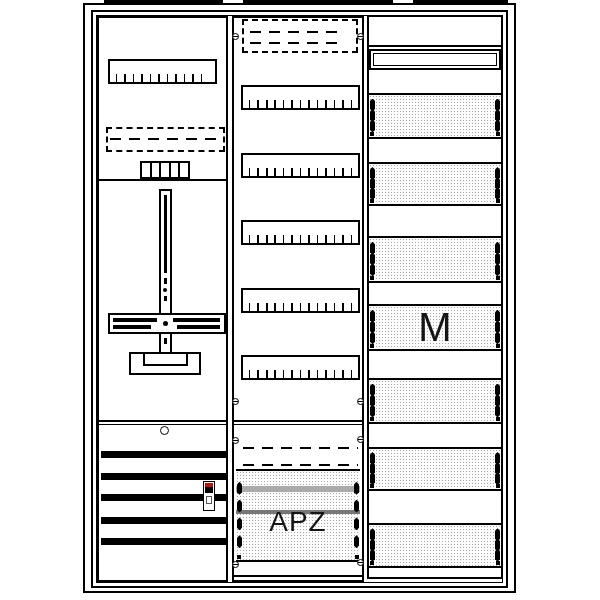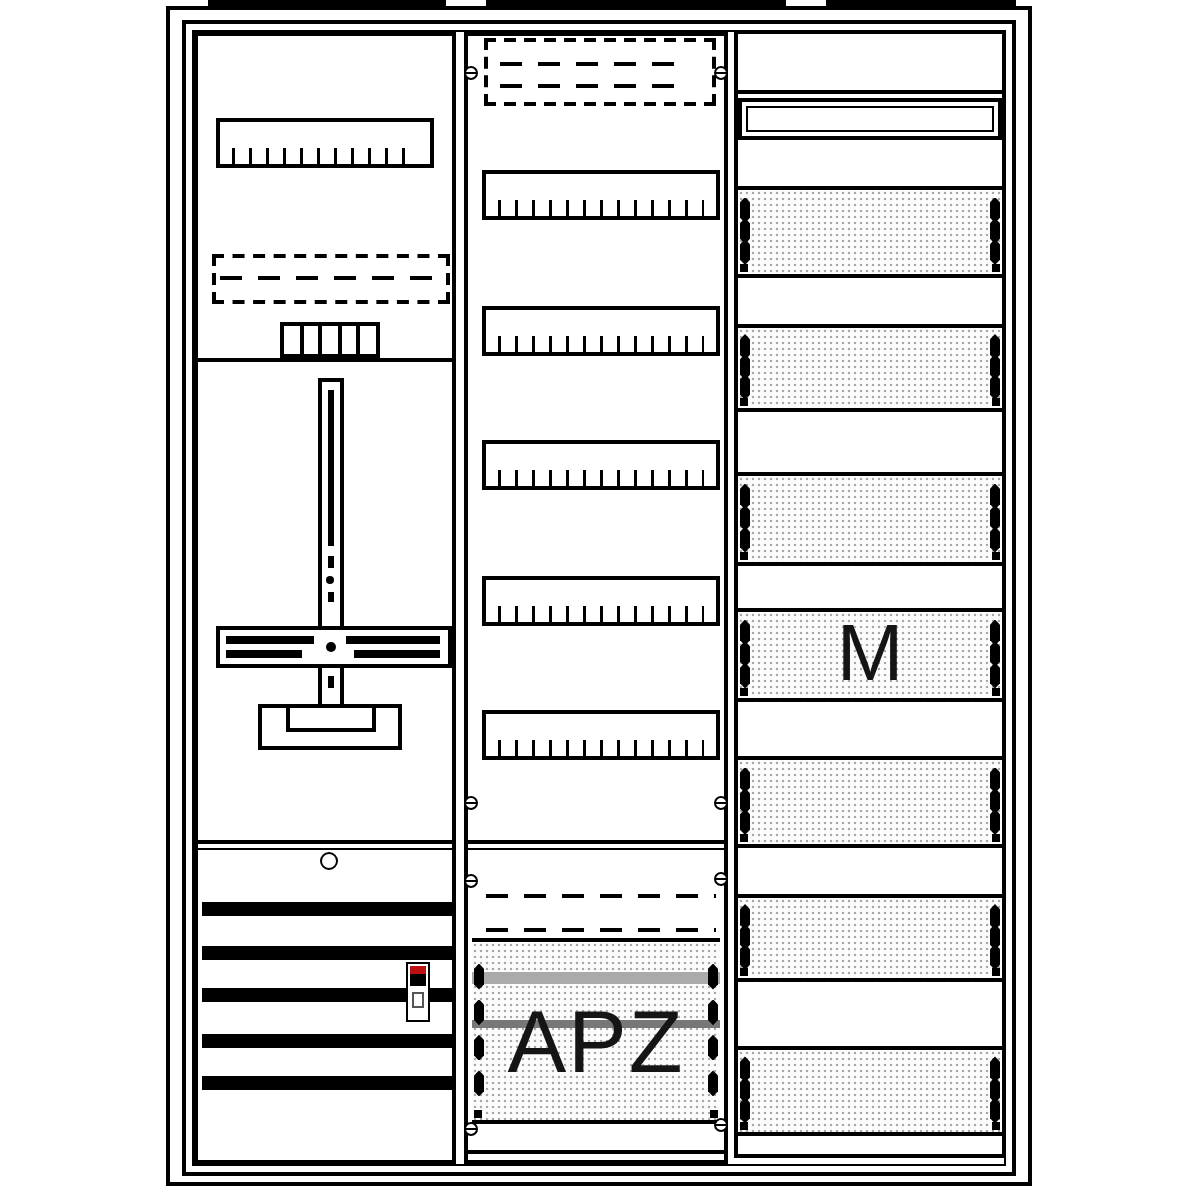--- a/index.html
+++ b/index.html
@@ -59,21 +59,21 @@
     background-size:3px 3px;
     border-top:2.5px solid #000; border-bottom:2.5px solid #000; }
   .stippled::before, .stippled::after { content:""; position:absolute; bottom:1px; width:4px; height:4px; background:#000; }
   .stippled::before { left:1px; } .stippled::after { right:1px; }
   .mark { position:absolute; width:5px; height:13px; background:#000; z-index:4;
     clip-path:polygon(50% 0,100% 20%,100% 80%,50% 100%,0 80%,0 20%); }
   .mark.l { left:1px; } .mark.r { right:1px; }
 
   .panel-label { position:absolute; inset:0; display:flex; align-items:center; justify-content:center;
     color:#151515; font-weight:500; }
-  .apz-label { font-size:44px; letter-spacing:1px; padding-top:12px; }
+  .apz-label { font-size:28px; letter-spacing:1px; padding-top:12px; }
   .m-label { font-size:40px; }
 
   .band { position:absolute; left:0; right:0; }
 
   .framedbar { position:absolute; left:0; right:0; border:2px solid #000; background:#fff; }
   .framedbar .in { position:absolute; inset:2px; border:1px solid #000; }
 </style>
 </head>
 <body>
 

